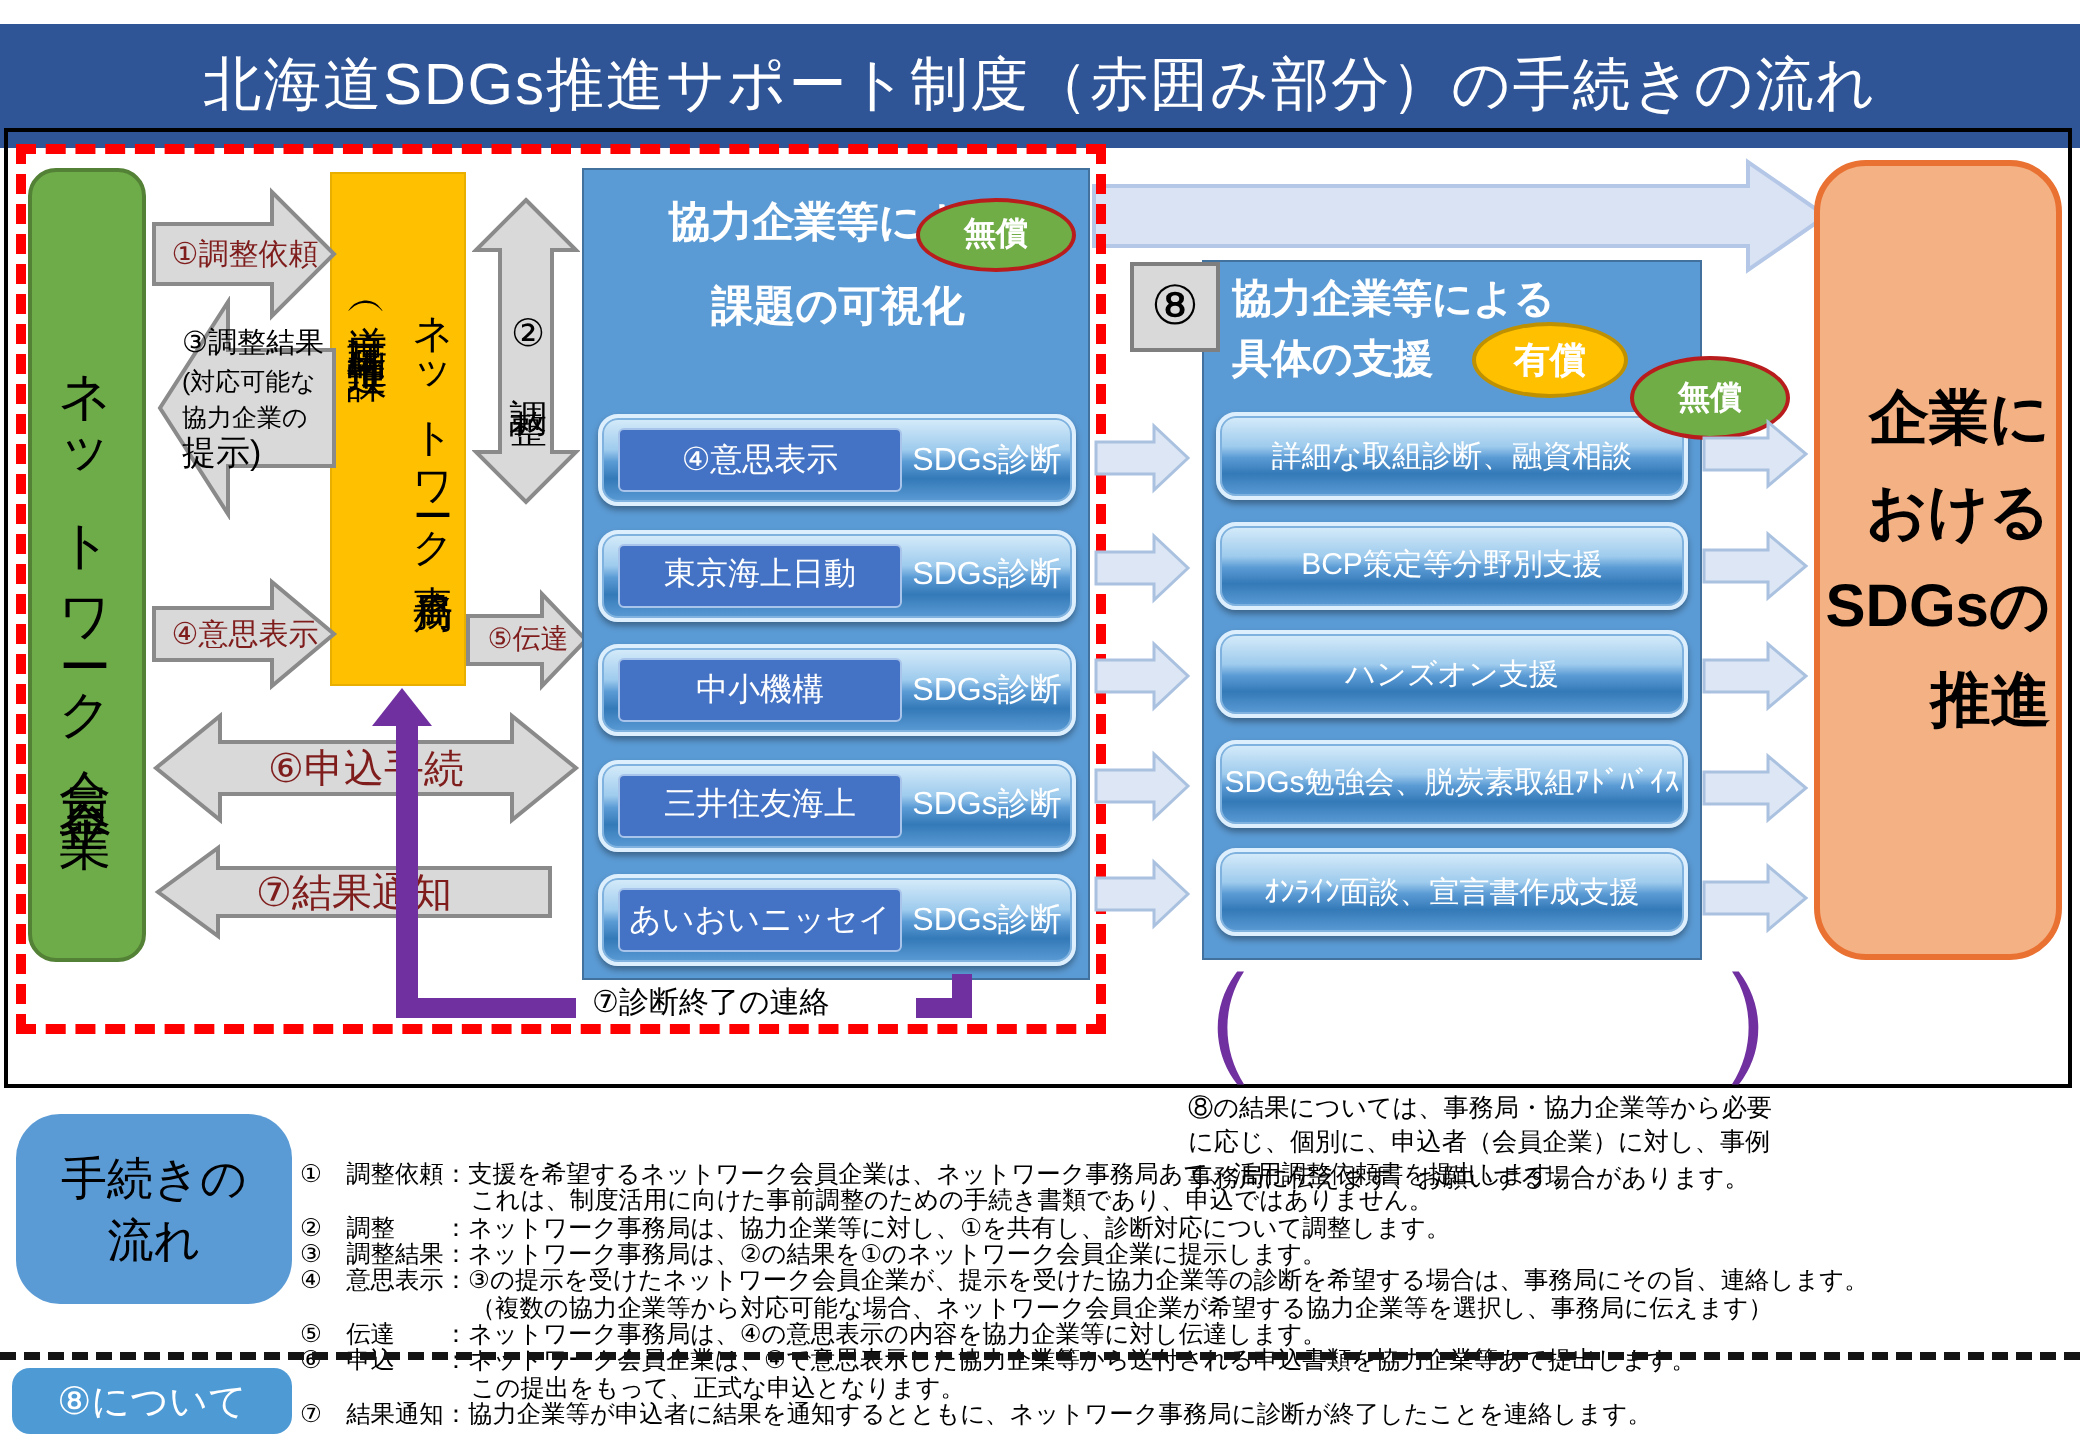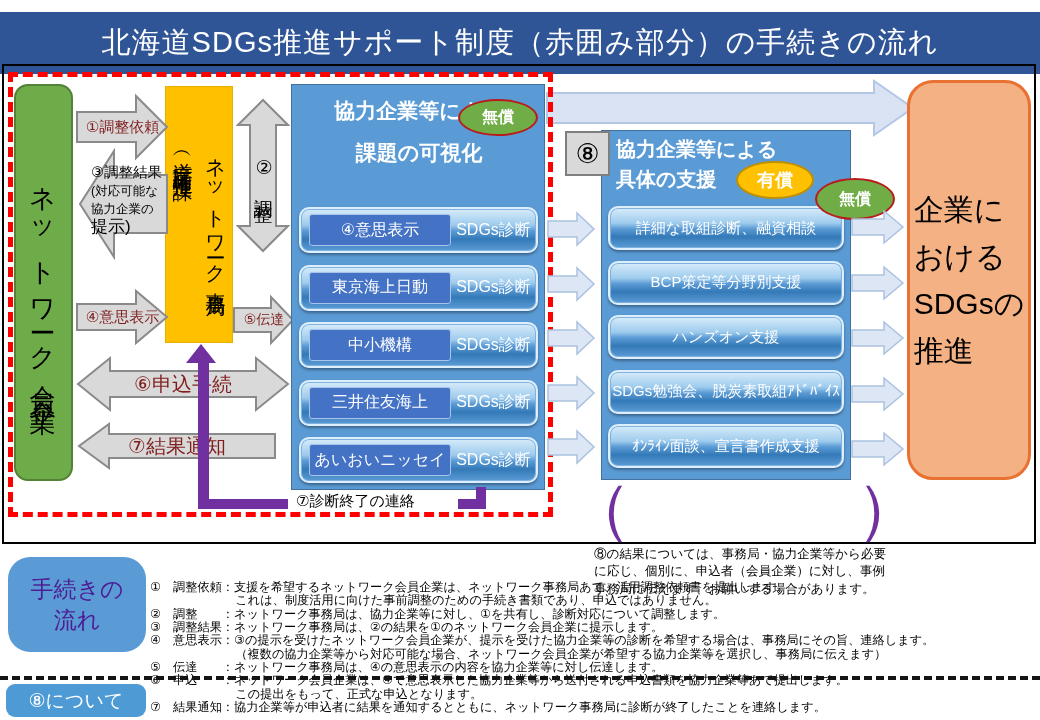--- a/index.html
+++ b/index.html
@@ -42,33 +42,33 @@
             white-space:nowrap;}
   .banktag{flex:1;text-align:center;color:#fff;font-size:16px;white-space:nowrap;}
   .srow{height:40px;justify-content:center;color:#fff;font-size:15px;white-space:nowrap;}
 
   .sq8{left:565px;top:131px;width:45px;height:45px;background:#d9d9d9;border:2px solid #7f7f7f;
        font-size:27px;z-index:6;}
   .box8{left:601px;top:130px;width:250px;height:350px;background:#5b9bd5;border:1px solid #41719c;}
   .box8-title{position:absolute;left:14px;color:#fff;font-weight:bold;font-size:20px;white-space:nowrap;}
 
   .goal-box{left:907px;top:80px;width:124px;height:400px;background:#f4b183;border:3px solid #e97132;
-            border-radius:26px;font-size:30px;font-weight:normal;text-align:left;line-height:47px;white-space:pre-line;}
+            border-radius:26px;font-size:30px;font-weight:bold;text-align:right;line-height:47px;white-space:pre-line;}
 
   .purple{background:#7030a0;z-index:8;}
   .ptri{left:186px;top:344px;width:0;height:0;border-left:15px solid transparent;
         border-right:15px solid transparent;border-bottom:19px solid #7030a0;z-index:8;}
   .plabel{left:292px;top:492px;font-size:15px;white-space:nowrap;z-index:9;background:#fff;padding:0 4px;}
 
   .note8{left:576px;top:482px;width:336px;height:58px;z-index:9;}
   .note8 .brace{position:absolute;top:-7px;font-size:66px;color:#7030a0;line-height:66px;font-weight:normal;}
   .note8-text{position:absolute;left:18px;top:12px;font-size:12.6px;line-height:17.5px;white-space:pre;font-family:Liberation Mono, monospace;}
 
   .flow-label{left:8px;top:557px;width:138px;height:95px;background:#5b9bd5;border-radius:22px;
-              color:#4c1d95;font-size:23px;line-height:31px;text-align:center;}
+              color:#000000;font-size:23px;line-height:31px;text-align:center;}
   .steps{left:150px;top:541px;width:888px;font-size:12.2px;line-height:13.35px;white-space:pre;}
   .about8-label{left:6px;top:684px;width:140px;height:33px;background:#4d9ad5;border-radius:9px;
                 color:#fff;font-size:19px;}
   .about8-text{left:152px;top:682px;width:886px;font-size:12.3px;line-height:15.5px;white-space:pre;}
 
   .smallcol{display:flex;flex-direction:column;justify-content:space-between;z-index:31;}
 </style>
 </head>
 <body>
 

